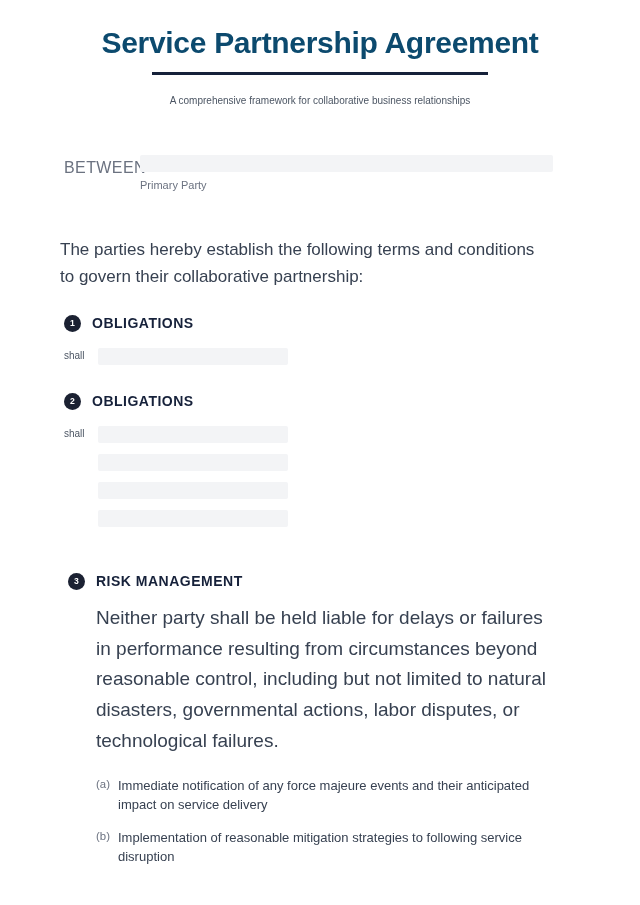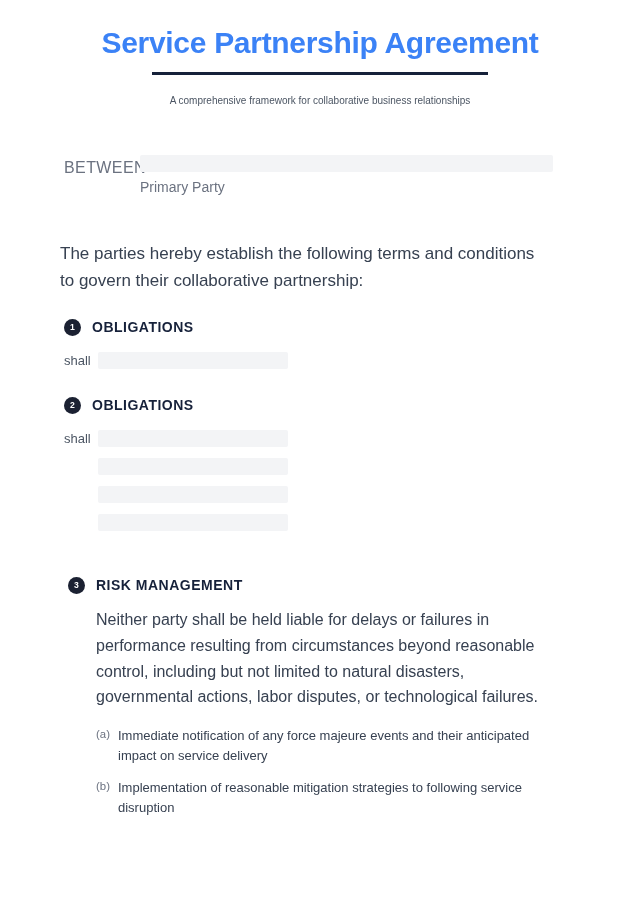--- a/index.html
+++ b/index.html
@@ -25,21 +25,21 @@
   
   .doc-header {
     padding-top: 24px;
     text-align: center;
   }
   .doc-title {
     margin: 0;
     font-size: 30px;
     font-weight: bold;
     letter-spacing: -0.3px;
-    color: #3b82f6;
+    color: #0c4a6e;
     line-height: 1.25;
   }
   .title-rule {
     width: 336px;
     height: 3px;
     background: #16213a;
     margin: 10px auto 0 auto;
   }
   .doc-subtitle {
     margin: 19px 0 0 0;
@@ -74,21 +74,21 @@
     flex: 1 1 auto;
   }
   .blank-field {
     background: #f3f4f6;
     border-radius: 2px;
     height: 17px;
     width: 100%;
   }
   .party-caption {
     margin-top: 6px;
-    font-size: 14px;
+    font-size: 11px;
     color: #6b7280;
     line-height: 1.3;
   }
 
   
   .intro {
     margin-top: 44px;
     padding-left: 60px;
     padding-right: 88px;
     font-size: 17px;
@@ -146,36 +146,36 @@
     display: flex;
     align-items: center;
     height: 17px;
   }
   .fill-row + .fill-row {
     margin-top: 11px;
   }
   .fill-prefix {
     width: 34px;
     flex: 0 0 34px;
-    font-size: 13px;
+    font-size: 10px;
     color: #4b5563;
     line-height: 1;
   }
   .fill-blank {
     width: 190px;
     height: 17px;
     background: #f3f4f6;
     border-radius: 2px;
   }
 
   
   .section-body {
     margin-left: 28px;
     margin-top: 13px;
-    font-size: 16px;
+    font-size: 19px;
     line-height: 1.62;
     color: #374151;
     padding-right: 8px;
   }
   .sub-list {
     margin-left: 28px;
     margin-top: 16px;
   }
   .sub-item {
     display: flex;

